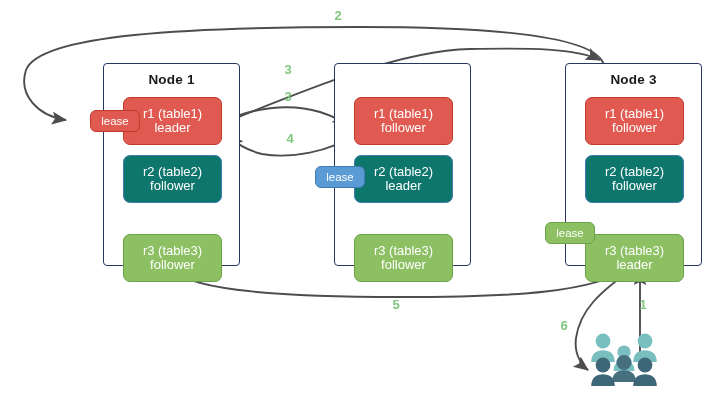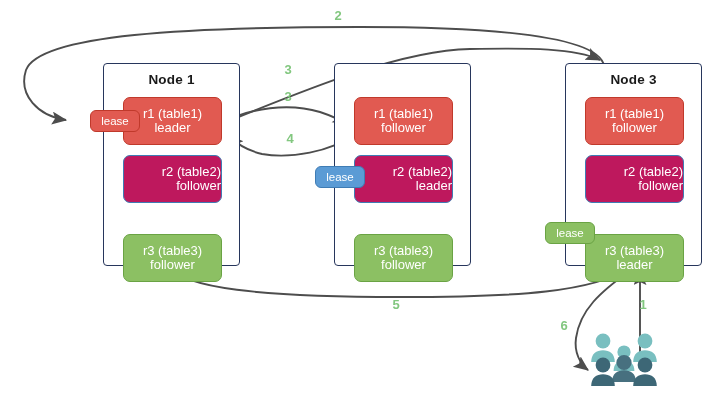--- a/index.html
+++ b/index.html
@@ -10,21 +10,21 @@
 
   .node{position:absolute;box-sizing:border-box;border:1.6px solid #27365c;
         border-radius:4px;background:#ffffff;}
   .node-title{position:absolute;left:0;right:0;top:8px;text-align:center;
               font-size:13.5px;font-weight:bold;color:#1a1a1a;letter-spacing:.2px;}
   .range{position:absolute;box-sizing:border-box;border-radius:7px;
          display:flex;flex-direction:column;align-items:center;justify-content:center;
          color:#ffffff;font-size:13px;line-height:14px;text-align:center;}
   .range .l1,.range .l2{display:block;white-space:nowrap;}
   .r-red{background:#e15a51;border:1.6px solid #c0392b;}
-  .r-blue{background:#be185d;border:1.6px solid #3f7cb4;align-items:flex-end;}
+  .r-blue{background:#0f766e;border:1.6px solid #3f7cb4;}
   .r-green{background:#8cc063;border:1.6px solid #6aa344;margin-top:22px;}
 
   .lease{position:absolute;box-sizing:border-box;border-radius:6px;
          display:flex;align-items:center;justify-content:center;
          color:#ffffff;font-size:11.5px;margin-left:38px;}
   .lease.red{background:#e15a51;border:1.6px solid #c0392b;}
   .lease.blue{background:#5b9bd5;border:1.6px solid #3f7cb4;}
   .lease.green{background:#8cc063;border:1.6px solid #6aa344;}
 
   .step{position:absolute;color:#82c77f;font-size:13px;font-weight:bold;

